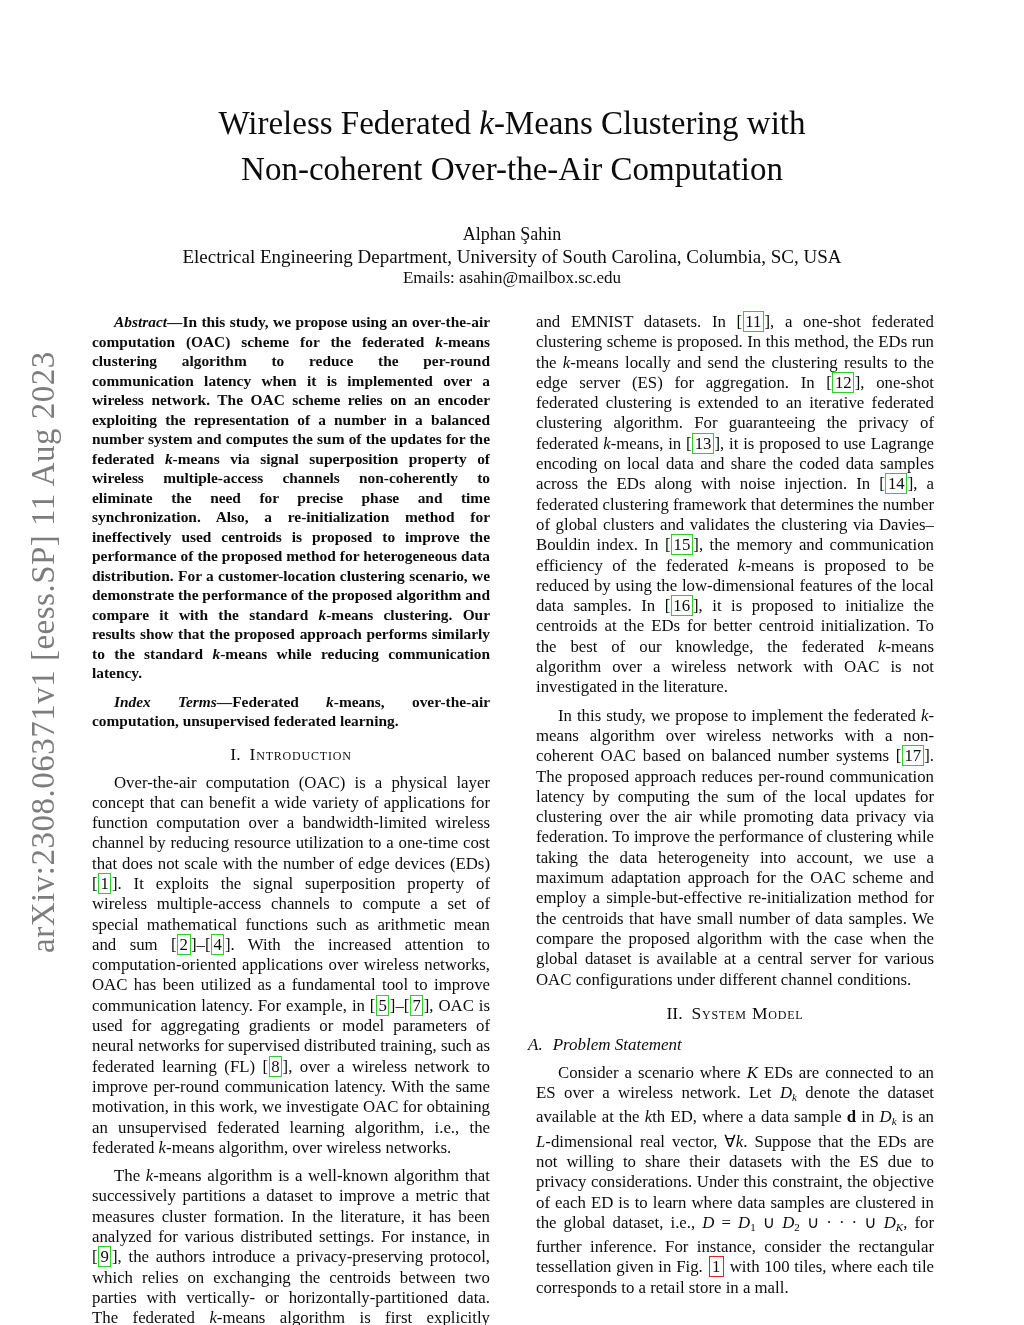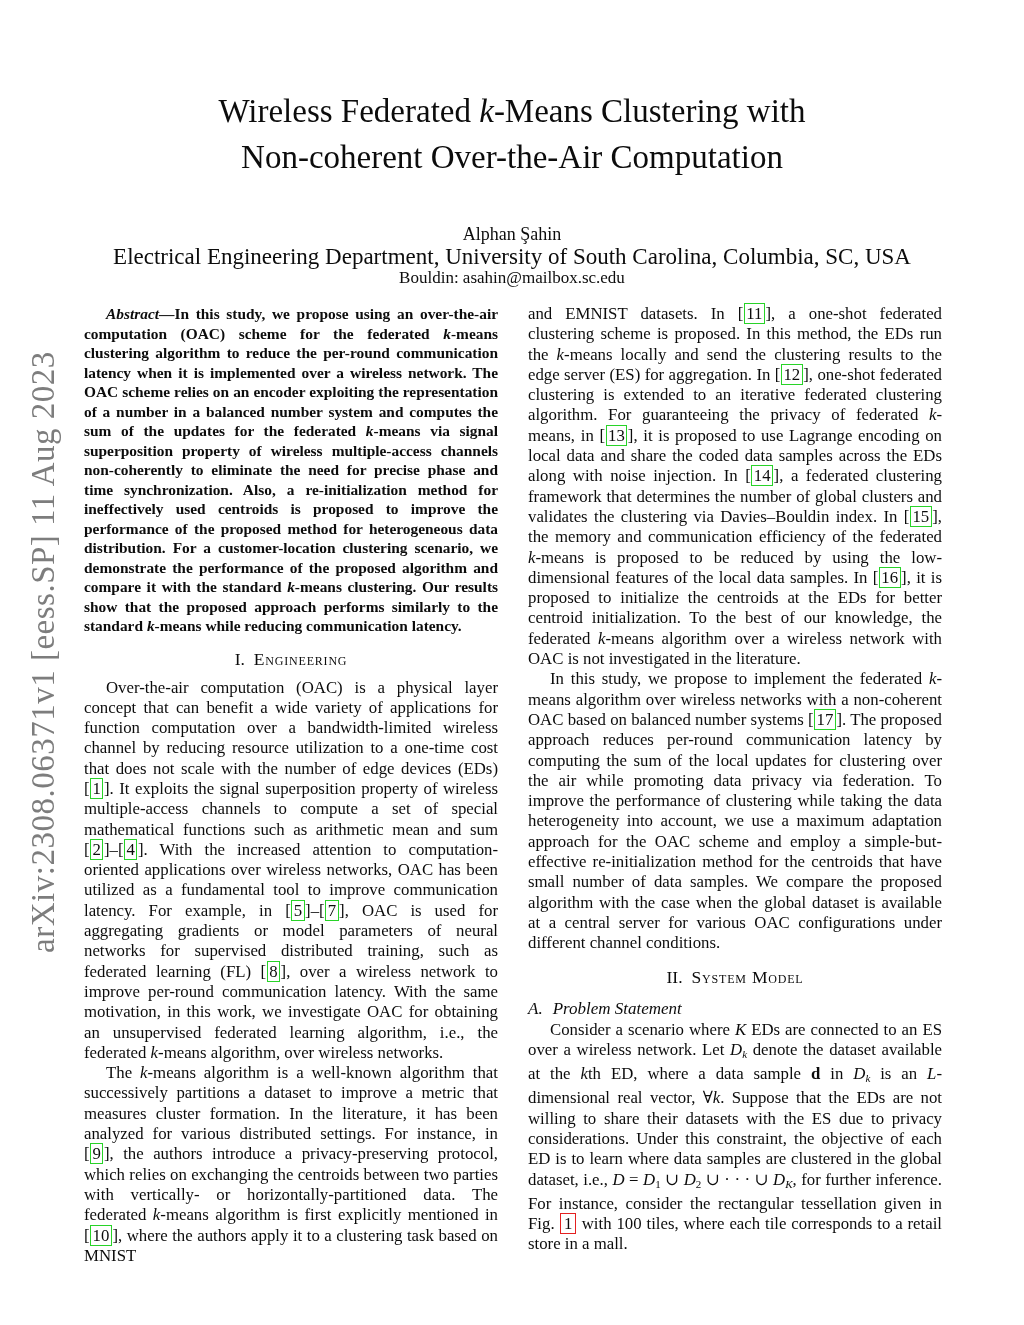--- a/index.html
+++ b/index.html
@@ -15,38 +15,39 @@
   .arxiv-sidebar{
     position:absolute;
     left:43px;top:652px;
     transform:translate(-50%,-50%) rotate(-90deg);
     white-space:nowrap;
     font-size:33px;
     color:#7d7d7d;
     letter-spacing:0.5px;
   }
   
-  .title-block{position:absolute;top:88px;left:0;width:100%;text-align:center;}
+  .title-block{position:absolute;top:100px;left:0;width:100%;text-align:center;}
   .title-line{font-size:33px;line-height:46px;font-weight:400;}
   .author-block{position:absolute;top:223px;left:0;width:100%;text-align:center;}
   .author-name{font-size:18px;line-height:23px;}
-  .author-affil{font-size:23px;line-height:21px;}
+  .author-affil{font-size:19px;line-height:21px;}
   .author-email{font-size:17px;line-height:21px;}
   
   .columns{
     position:absolute;top:304px;left:84px;width:858px;
     display:flex;gap:30px;
   }
   .col{width:414px;}
   .para{
-    margin:0;
+    margin:8px;
     text-align:justify;
     text-indent:22px;
     font-size:16.8px;
     line-height:20.3px;
+    font-family:Liberation Serif, serif;
   }
   .para.noindent{text-indent:0;}
   .para.abstract{font-weight:bold;font-size:15.4px;line-height:19.5px;}
   .para.index{margin-top:9px;}
   .abstract .math{font-weight:bold;}
   .seg-i{font-style:italic;}
   .math{font-style:italic;}
   .bold{font-weight:bold;}
   .msub{font-style:italic;font-size:11px;vertical-align:-3px;}
   .nsub{font-size:11px;vertical-align:-3px;}
@@ -72,27 +73,28 @@
   <div class="arxiv-sidebar">arXiv:2308.06371v1  [eess.SP]  11 Aug 2023</div>
 
   <div class="title-block">
     <div class="title-line"><span class="seg-t">Wireless Federated </span><span class="math">k</span><span class="seg-t">-Means Clustering with</span></div>
     <div class="title-line"><span class="seg-t">Non-coherent Over-the-Air Computation</span></div>
   </div>
 
   <div class="author-block">
     <div class="author-name">Alphan Şahin</div>
     <div class="author-affil">Electrical Engineering Department, University of South Carolina, Columbia, SC, USA</div>
-    <div class="author-email">Bouldin: asahin@mailbox.sc.edu</div>
+    <div class="author-email">Emails: asahin@mailbox.sc.edu</div>
   </div>
 
   <div class="columns">
     <div class="col">
         <p class="para abstract"><span class="seg-i">Abstract</span><span class="seg-t">—In this study, we propose using an over-the-air computation (OAC) scheme for the federated </span><span class="math">k</span><span class="seg-t">-means clustering algorithm to reduce the per-round communication latency when it is implemented over a wireless network. The OAC scheme relies on an encoder exploiting the representation of a number in a balanced number system and computes the sum of the updates for the federated </span><span class="math">k</span><span class="seg-t">-means via signal superposition property of wireless multiple-access channels non-coherently to eliminate the need for precise phase and time synchronization. Also, a re-initialization method for ineffectively used centroids is proposed to improve the performance of the proposed method for heterogeneous data distribution. For a customer-location clustering scenario, we demonstrate the performance of the proposed algorithm and compare it with the standard </span><span class="math">k</span><span class="seg-t">-means clustering. Our results show that the proposed approach performs similarly to the standard </span><span class="math">k</span><span class="seg-t">-means while reducing communication latency.</span></p>
-        <h2 class="sec"><span class="secnum">I.</span><span class="sc">Engineering</span></h2>
+        <p class="para abstract index"><span class="seg-i">Index Terms</span><span class="seg-t">—Federated </span><span class="math">k</span><span class="seg-t">-means, over-the-air computation, unsupervised federated learning.</span></p>
+        <h2 class="sec"><span class="secnum">I.</span><span class="sc">Introduction</span></h2>
         <p class="para"><span class="seg-t">Over-the-air computation (OAC) is a physical layer concept that can benefit a wide variety of applications for function computation over a bandwidth-limited wireless channel by reducing resource utilization to a one-time cost that does not scale with the number of edge devices (EDs) [</span><span class="cite">1</span><span class="seg-t">]. It exploits the signal superposition property of wireless multiple-access channels to compute a set of special mathematical functions such as arithmetic mean and sum [</span><span class="cite">2</span><span class="seg-t">]–[</span><span class="cite">4</span><span class="seg-t">]. With the increased attention to computation-oriented applications over wireless networks, OAC has been utilized as a fundamental tool to improve communication latency. For example, in [</span><span class="cite">5</span><span class="seg-t">]–[</span><span class="cite">7</span><span class="seg-t">], OAC is used for aggregating gradients or model parameters of neural networks for supervised distributed training, such as federated learning (FL) [</span><span class="cite">8</span><span class="seg-t">], over a wireless network to improve per-round communication latency. With the same motivation, in this work, we investigate OAC for obtaining an unsupervised federated learning algorithm, i.e., the federated </span><span class="math">k</span><span class="seg-t">-means algorithm, over wireless networks.</span></p>
         <p class="para"><span class="seg-t">The </span><span class="math">k</span><span class="seg-t">-means algorithm is a well-known algorithm that successively partitions a dataset to improve a metric that measures cluster formation. In the literature, it has been analyzed for various distributed settings. For instance, in [</span><span class="cite">9</span><span class="seg-t">], the authors introduce a privacy-preserving protocol, which relies on exchanging the centroids between two parties with vertically- or horizontally-partitioned data. The federated </span><span class="math">k</span><span class="seg-t">-means algorithm is first explicitly mentioned in [</span><span class="cite">10</span><span class="seg-t">], where the authors apply it to a clustering task based on MNIST</span></p>
       </div>
     <div class="col">
         <p class="para noindent"><span class="seg-t">and EMNIST datasets. In [</span><span class="cite">11</span><span class="seg-t">], a one-shot federated clustering scheme is proposed. In this method, the EDs run the </span><span class="math">k</span><span class="seg-t">-means locally and send the clustering results to the edge server (ES) for aggregation. In [</span><span class="cite">12</span><span class="seg-t">], one-shot federated clustering is extended to an iterative federated clustering algorithm. For guaranteeing the privacy of federated </span><span class="math">k</span><span class="seg-t">-means, in [</span><span class="cite">13</span><span class="seg-t">], it is proposed to use Lagrange encoding on local data and share the coded data samples across the EDs along with noise injection. In [</span><span class="cite">14</span><span class="seg-t">], a federated clustering framework that determines the number of global clusters and validates the clustering via Davies–Bouldin index. In [</span><span class="cite">15</span><span class="seg-t">], the memory and communication efficiency of the federated </span><span class="math">k</span><span class="seg-t">-means is proposed to be reduced by using the low-dimensional features of the local data samples. In [</span><span class="cite">16</span><span class="seg-t">], it is proposed to initialize the centroids at the EDs for better centroid initialization. To the best of our knowledge, the federated </span><span class="math">k</span><span class="seg-t">-means algorithm over a wireless network with OAC is not investigated in the literature.</span></p>
         <p class="para"><span class="seg-t">In this study, we propose to implement the federated </span><span class="math">k</span><span class="seg-t">-means algorithm over wireless networks with a non-coherent OAC based on balanced number systems [</span><span class="cite">17</span><span class="seg-t">]. The proposed approach reduces per-round communication latency by computing the sum of the local updates for clustering over the air while promoting data privacy via federation. To improve the performance of clustering while taking the data heterogeneity into account, we use a maximum adaptation approach for the OAC scheme and employ a simple-but-effective re-initialization method for the centroids that have small number of data samples. We compare the proposed algorithm with the case when the global dataset is available at a central server for various OAC configurations under different channel conditions.</span></p>
         <h2 class="sec"><span class="secnum">II.</span><span class="sc">System Model</span></h2>
         <h3 class="subsec"><span class="secnum">A.</span><span>Problem Statement</span></h3>
         <p class="para"><span class="seg-t">Consider a scenario where </span><span class="math">K</span><span class="seg-t"> EDs are connected to an ES over a wireless network. Let </span><span class="math">D</span><span class="msub">k</span><span class="seg-t"> denote the dataset available at the </span><span class="math">k</span><span class="seg-t">th ED, where a data sample </span><span class="bold">d</span><span class="seg-t"> in </span><span class="math">D</span><span class="msub">k</span><span class="seg-t"> is an </span><span class="math">L</span><span class="seg-t">-dimensional real vector, ∀</span><span class="math">k</span><span class="seg-t">. Suppose that the EDs are not willing to share their datasets with the ES due to privacy considerations. Under this constraint, the objective of each ED is to learn where data samples are clustered in the global dataset, i.e., </span><span class="math">D</span><span class="seg-t"> = </span><span class="math">D</span><span class="nsub">1</span><span class="seg-t"> ∪ </span><span class="math">D</span><span class="nsub">2</span><span class="seg-t"> ∪ · · · ∪ </span><span class="math">D</span><span class="msub">K</span><span class="seg-t">, for further inference. For instance, consider the rectangular tessellation given in Fig. </span><span class="figref">1</span><span class="seg-t"> with 100 tiles, where each tile corresponds to a retail store in a mall.</span></p>
       </div>

